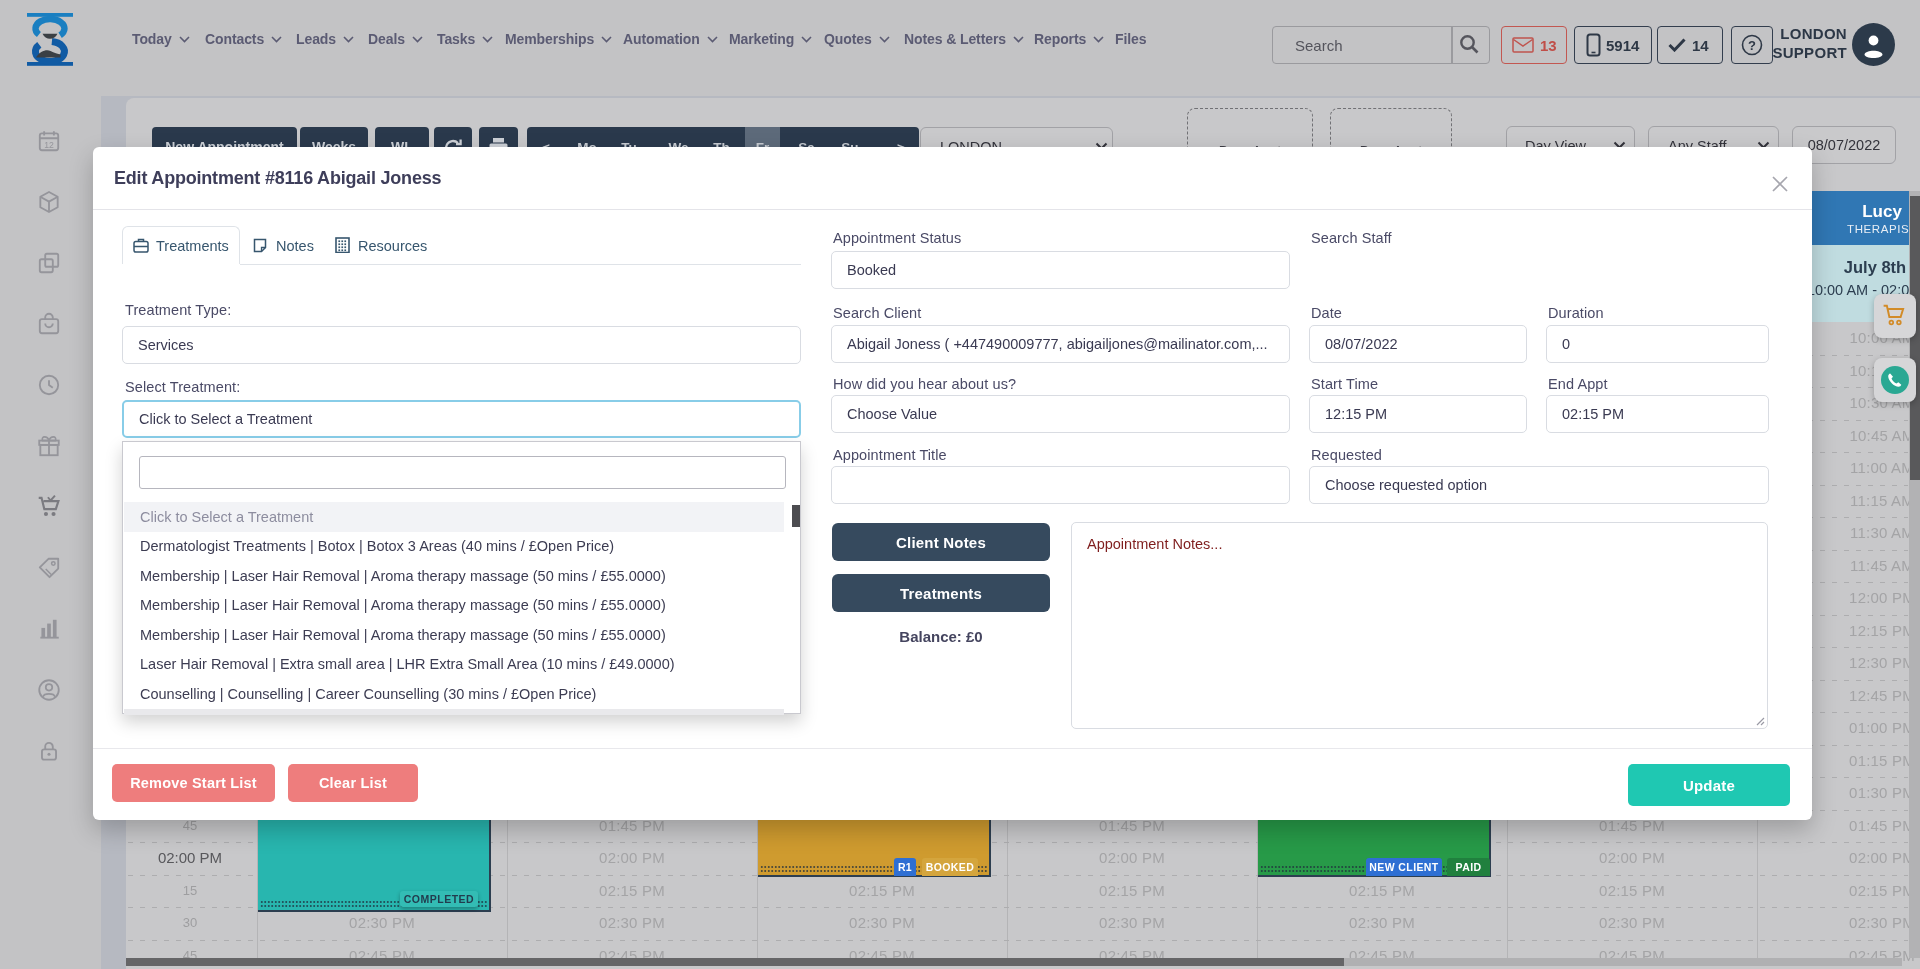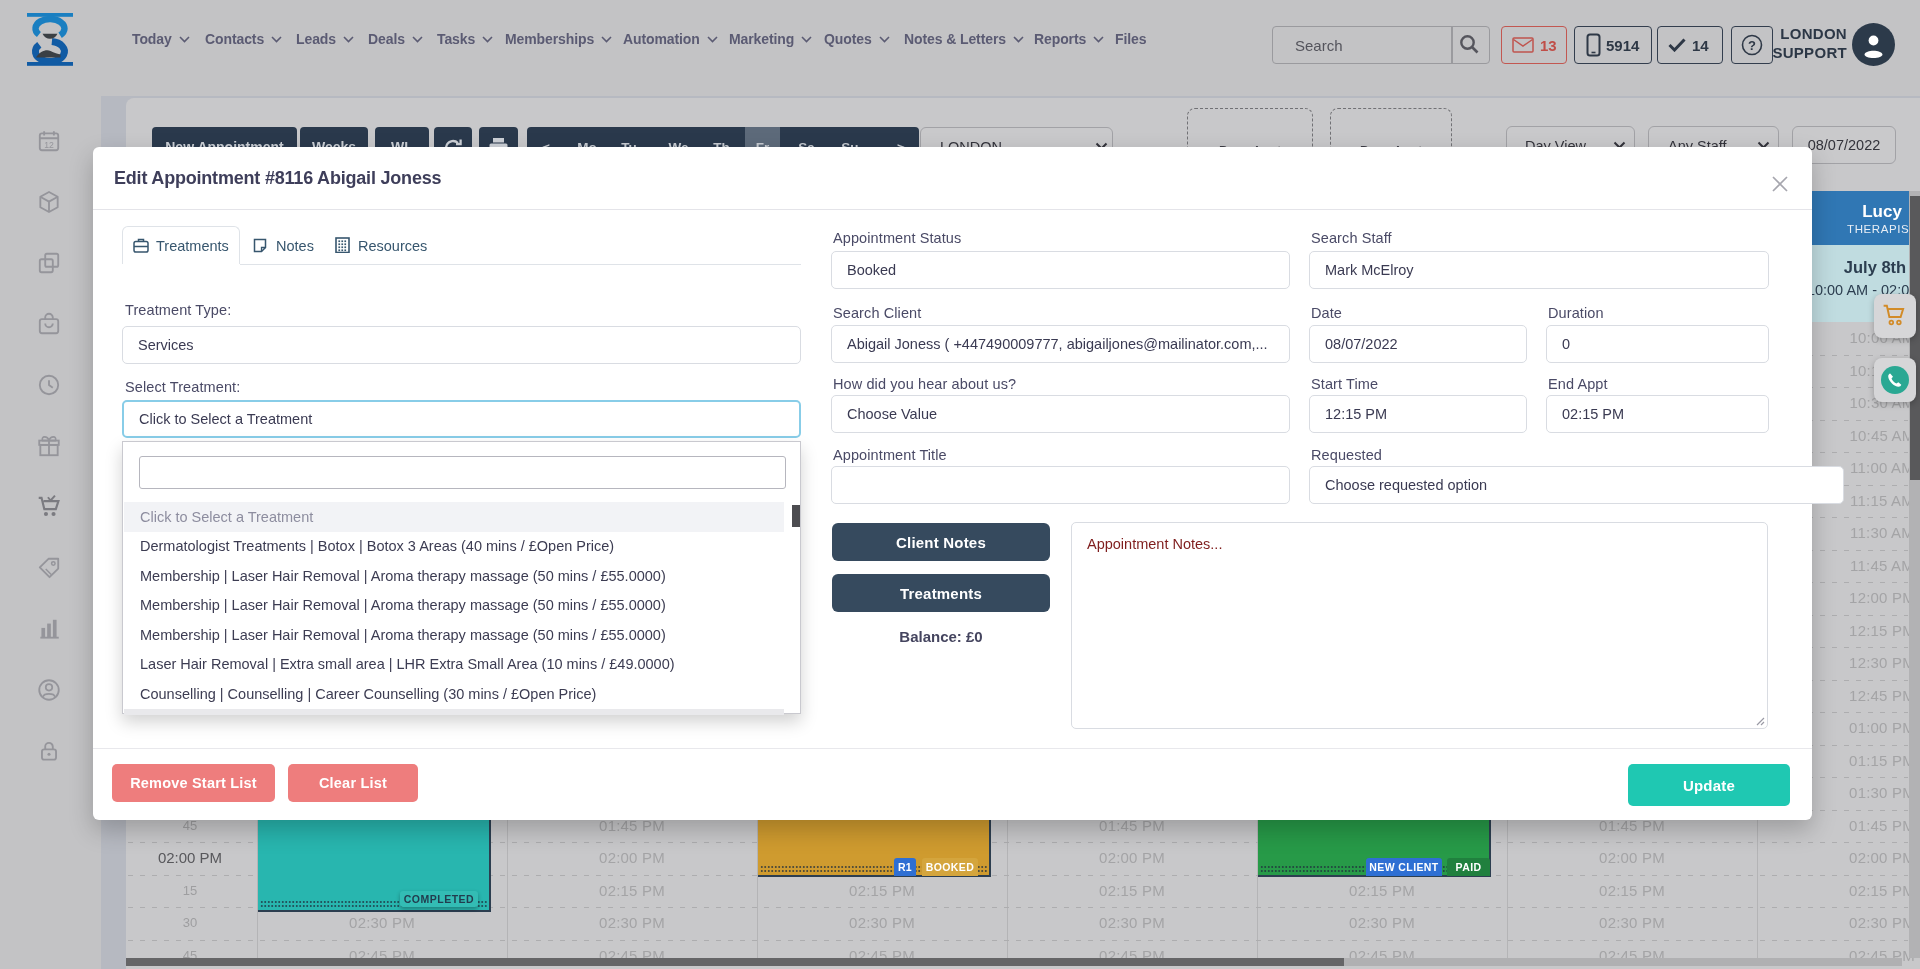--- a/index.html
+++ b/index.html
@@ -468,37 +468,36 @@
 <div class="opt" style="top:148.5px;">Membership | Laser Hair Removal | Aroma therapy massage (50 mins / £55.0000)</div>
 <div class="opt" style="top:178.0px;">Membership | Laser Hair Removal | Aroma therapy massage (50 mins / £55.0000)</div>
 <div class="opt" style="top:207.5px;">Laser Hair Removal | Extra small area | LHR Extra Small Area (10 mins / £49.0000)</div>
 <div class="opt" style="top:237.0px;">Counselling | Counselling | Career Counselling (30 mins / £Open Price)</div>
 <div class="abs" style="left:1px;top:266.5px;width:660px;height:6.5px;background:#e9e9ec"></div>
 <div class="abs" style="left:669px;top:63px;width:8px;height:22px;background:#4c4c50"></div>
 </div>
 <div class="mlabel" style="left:740px;top:83px">Appointment Status</div>
 <div class="minput" style="left:738px;top:104px;width:459px">Booked</div>
 <div class="mlabel" style="left:1218px;top:83px">Search Staff</div>
-<div class="minput" style="left:1216px;top:104px;width:460px">Mark McElroy</div>
 <div class="mlabel" style="left:740px;top:158px">Search Client</div>
 <div class="minput" style="left:738px;top:178px;width:459px">Abigail Joness ( +447490009777, abigailjones@mailinator.com,...</div>
 <div class="mlabel" style="left:1218px;top:158px">Date</div>
 <div class="minput" style="left:1216px;top:178px;width:218px">08/07/2022</div>
 <div class="mlabel" style="left:1455px;top:158px">Duration</div>
 <div class="minput" style="left:1453px;top:178px;width:223px">0</div>
 <div class="mlabel" style="left:740px;top:229px">How did you hear about us?</div>
 <div class="minput" style="left:738px;top:248px;width:459px">Choose Value</div>
 <div class="mlabel" style="left:1218px;top:229px">Start Time</div>
 <div class="minput" style="left:1216px;top:248px;width:218px">12:15 PM</div>
 <div class="mlabel" style="left:1455px;top:229px">End Appt</div>
 <div class="minput" style="left:1453px;top:248px;width:223px">02:15 PM</div>
 <div class="mlabel" style="left:740px;top:300px">Appointment Title</div>
 <div class="minput" style="left:738px;top:319px;width:459px"></div>
 <div class="mlabel" style="left:1218px;top:300px">Requested</div>
-<div class="minput" style="left:1216px;top:319px;width:535px">Choose requested option</div>
+<div class="minput" style="left:1216px;top:319px;width:460px">Choose requested option</div>
 <div class="mbtn navy" style="left:739px;top:376px;width:218px">Client Notes</div>
 <div class="mbtn navy" style="left:739px;top:427px;width:218px">Treatments</div>
 <div class="abs" style="left:739px;top:481px;width:218px;text-align:center;font-size:15px;font-weight:600;color:#45455f">Balance: £0</div>
 <div class="abs" style="left:978px;top:375px;width:697px;height:207px;border:1px solid #d9dce2;border-radius:5px"></div>
 <div class="abs" style="left:994px;top:389px;font-size:14.5px;color:#7f1d1d">Appointment Notes...</div>
 <svg class="abs" style="position:absolute;left:1663px;top:570px;" width="9" height="9" viewBox="0 0 9 9">
       <path d="M8 1L1 8M8 5L5 8" stroke="#9a9aa5" stroke-width="1.2"></path>
     </svg>
 <div class="abs" style="left:0;top:601px;width:1719px;height:1px;background:#e8e8ec"></div>
 <div class="mbtn" style="left:19px;top:617px;width:163px;background:#ee7d7d">Remove Start List</div>

